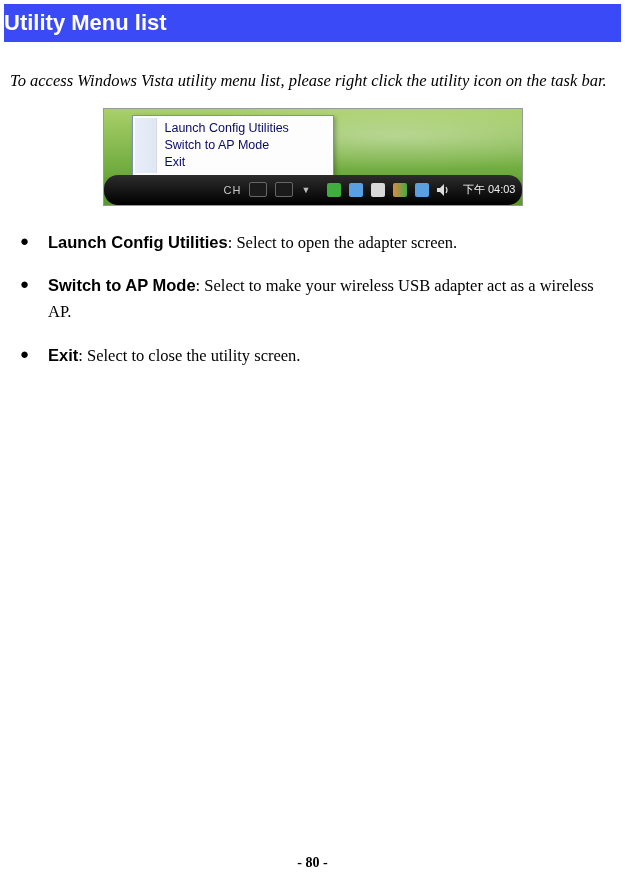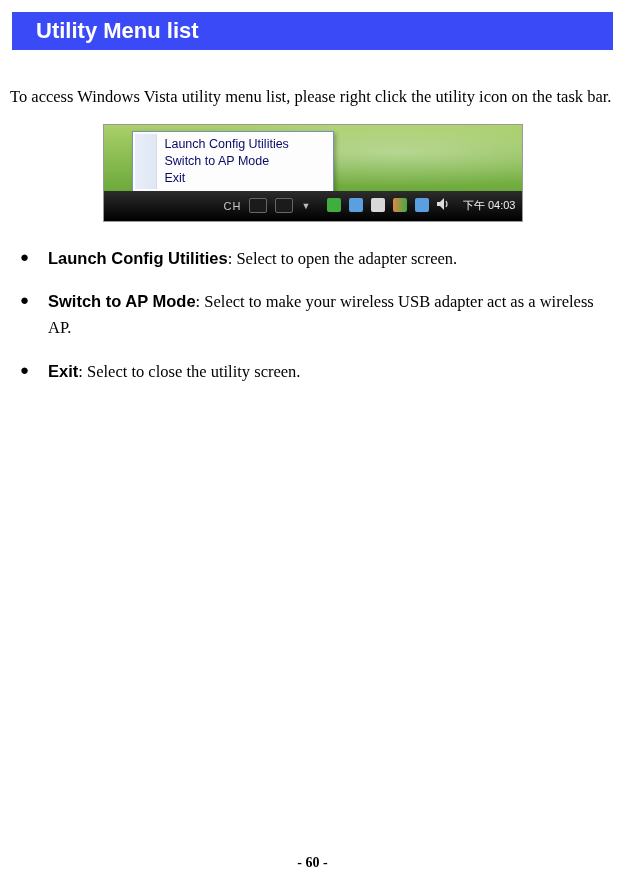--- a/index.html
+++ b/index.html
@@ -6,35 +6,36 @@
     body {
       width: 625px;
       height: 889px;
       font-family: "Times New Roman", Times, serif;
       background: #fff;
       position: relative;
       color: #000;
     }
     .header-bar {
       background: #3a4af6;
-      padding: 6px 24px;
-      margin: 12px;
+      padding: 6px 0;
+      margin: 4px;
     }
     .header-title {
       color: #fff;
       font-family: Arial, Helvetica, sans-serif;
       font-size: 22px;
       font-weight: bold;
     }
     .body-text {
       padding: 18px 10px 0 10px;
       font-size: 16.5px;
       line-height: 2.05;
       text-align: justify;
       text-justify: inter-word;
+      font-style: italic;
     }
     .screenshot-container {
       margin: 10px auto 14px auto;
       width: 420px;
       border: 1px solid #999;
       background: linear-gradient(180deg, #a3cf5c 0%, #5a9a2e 85%);
       position: relative;
       height: 98px;
     }
     .screenshot-grasslayer {
@@ -70,27 +71,28 @@
     .taskbar {
       position: absolute;
       left: 0; right: 0; bottom: 0;
       height: 30px;
       background: linear-gradient(180deg,#2d2d2d,#000);
       display: flex;
       align-items: center;
       color: #e8e8e8;
       font-family: Tahoma, Arial, sans-serif;
       font-size: 11px;
+      border-radius: 14px;
     }
     .taskbar-left { flex: 0 0 auto; display: flex; align-items: center; padding-left: 120px; gap: 8px; }
     .tb-ch { font-size: 11px; letter-spacing: 1px; color: #c8c8c8; }
     .tb-iconbox { width: 18px; height: 15px; border: 1px solid #666; background: #1b1b1b; border-radius: 2px; }
     .taskbar-spacer { flex: 1; }
     .tray {
-      display: flex; align-items: flex-start; gap: 8px; padding: 0 6px 0 4px;
+      display: flex; align-items: center; gap: 8px; padding: 0 6px 0 4px;
     }
     .tray-icon { width: 14px; height: 14px; border-radius: 2px; }
     .ic-green { background: #3fae3f; }
     .ic-blue { background: #5aa0e0; }
     .ic-white { background: #d8d8d8; }
     .ic-flag { background: linear-gradient(90deg,#d84,#4a4); }
     .ic-vol { display:inline-flex; align-items:center; }
     .ic-vol svg { display:block; }
     .clock { color: #eee; padding-left: 4px; white-space: nowrap; }
 
@@ -192,13 +194,13 @@
 
   <div class="bullet-row">
     <div class="bullet-sym">●</div>
     <div class="bullet-text">
       <span class="term">Exit</span><span>: Select to close the utility screen.</span>
     </div>
   </div>
 
 </div>
 
-<div class="page-num">- 60 -</div>
+<div class="page-num">- 80 -</div>
 
 </body></html>

